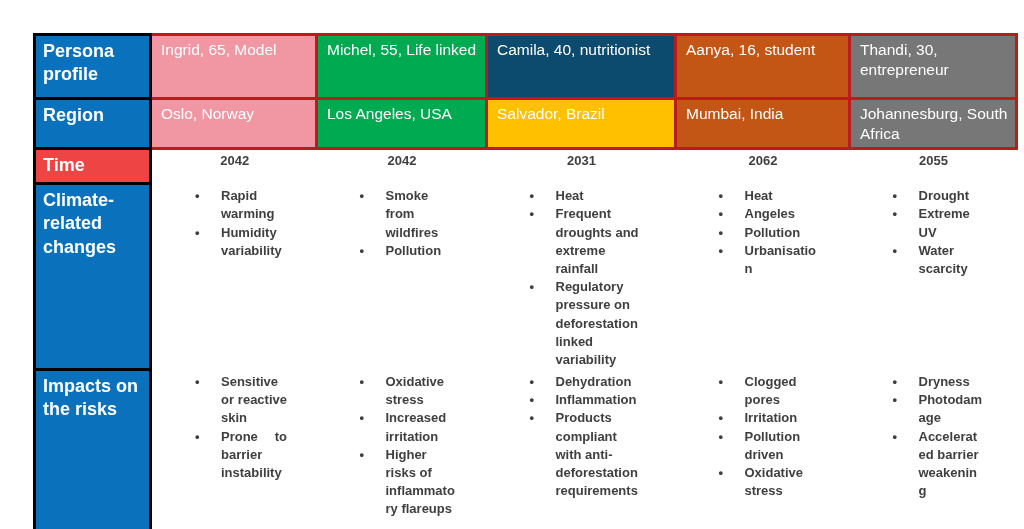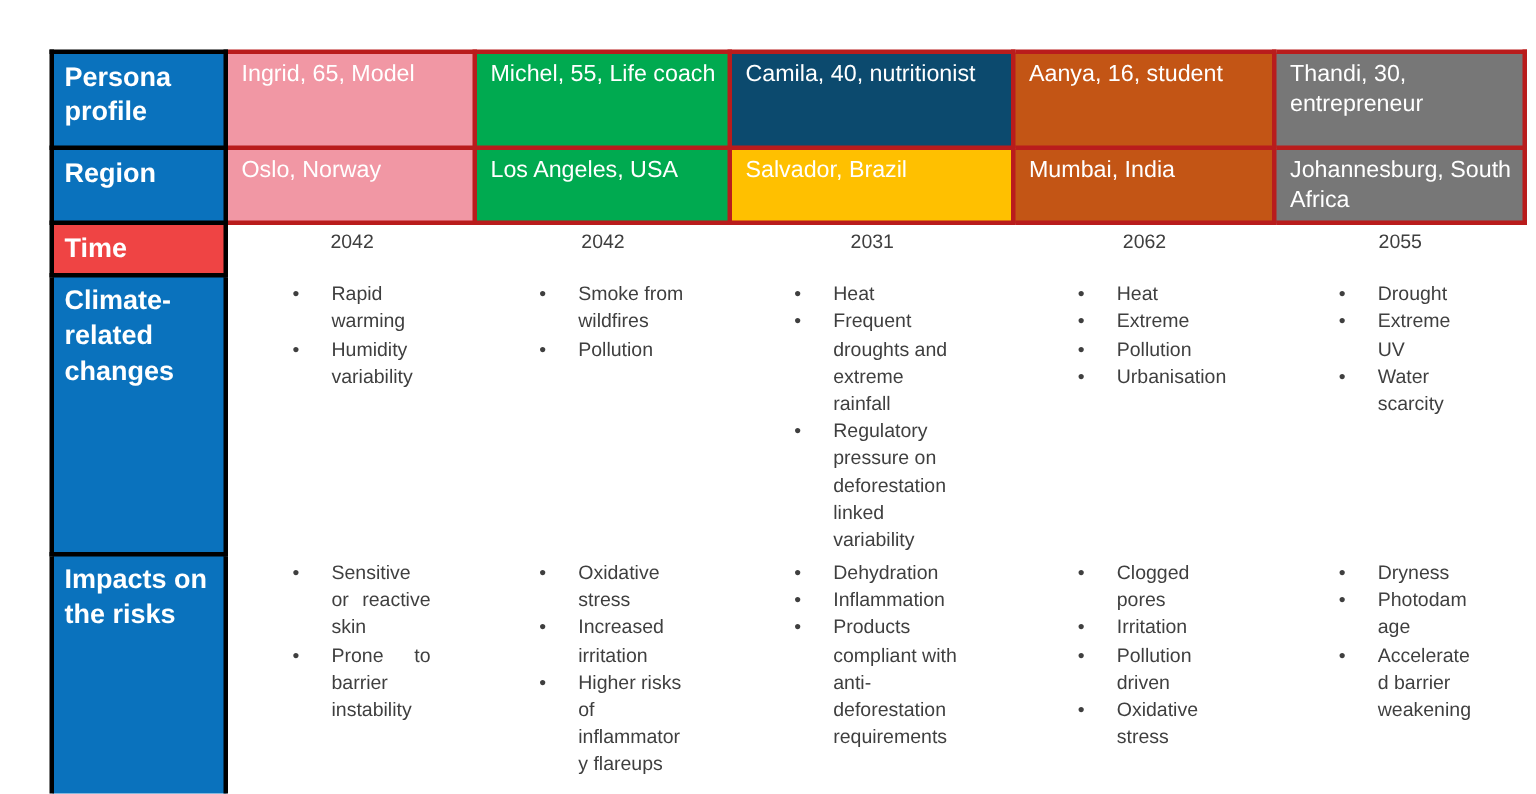--- a/index.html
+++ b/index.html
@@ -48,20 +48,21 @@
     font-size: 15.5px;
     line-height: 1.27;
     padding: 4px 6px 4px 9px;
   }
   
   td.body-cell {
     border: none;
     color: #3f3f3f;
     font-size: 13px;
     padding: 3px 0 0 1px;
+    font-weight: bold;
   }
   td.year-cell { text-align: center; }
   ul.bullets {
     list-style: none;
     margin: 1px 0 0 0;
     padding: 0 0 0 40px;
   }
   ul.bullets li {
     position: relative;
     padding: 0 0 0 28px;
@@ -93,21 +94,21 @@
       <col class="w2">
       <col class="w3">
       <col class="w4">
       <col class="w5">
   </colgroup>
 
   <tbody>
       <tr class="r-persona">
     <td class="lbl" style="background-color: rgb(10, 114, 189);">Persona profile</td>
     <td class="hdr" style="background-color: rgb(241, 151, 164);">Ingrid, 65, Model</td>
-    <td class="hdr" style="background-color: rgb(0, 170, 80);">Michel, 55, Life coach</td>
+    <td class="hdr" style="background-color: rgb(0, 170, 80);">Michel, 55, Life linked</td>
     <td class="hdr" style="background-color: #0c4a6e;">Camila, 40, nutritionist</td>
     <td class="hdr" style="background-color: rgb(195, 85, 21);">Aanya, 16, student</td>
     <td class="hdr" style="background-color: rgb(119, 119, 119);">Thandi, 30, entrepreneur</td>
   </tr>
 
   <tr class="r-region">
     <td class="lbl" style="background-color: rgb(10, 114, 189);">Region</td>
     <td class="hdr" style="background-color: rgb(241, 151, 164);">Oslo, Norway</td>
     <td class="hdr" style="background-color: rgb(0, 170, 80);">Los Angeles, USA</td>
     <td class="hdr" style="background-color: rgb(255, 192, 0);">Salvador, Brazil</td>
@@ -141,21 +142,21 @@
     <td class="body-cell c3">
       <ul class="bullets">
         <li>Heat</li>
         <li>Frequent droughts and extreme rainfall</li>
         <li>Regulatory pressure on deforestation linked variability</li>
       </ul>
     </td>
     <td class="body-cell c4">
       <ul class="bullets">
         <li>Heat</li>
-        <li>Extreme</li>
+        <li>Angeles</li>
         <li>Pollution</li>
         <li>Urbanisation</li>
       </ul>
     </td>
     <td class="body-cell c5">
       <ul class="bullets">
         <li>Drought</li>
         <li>Extreme UV</li>
         <li>Water scarcity</li>
       </ul>

